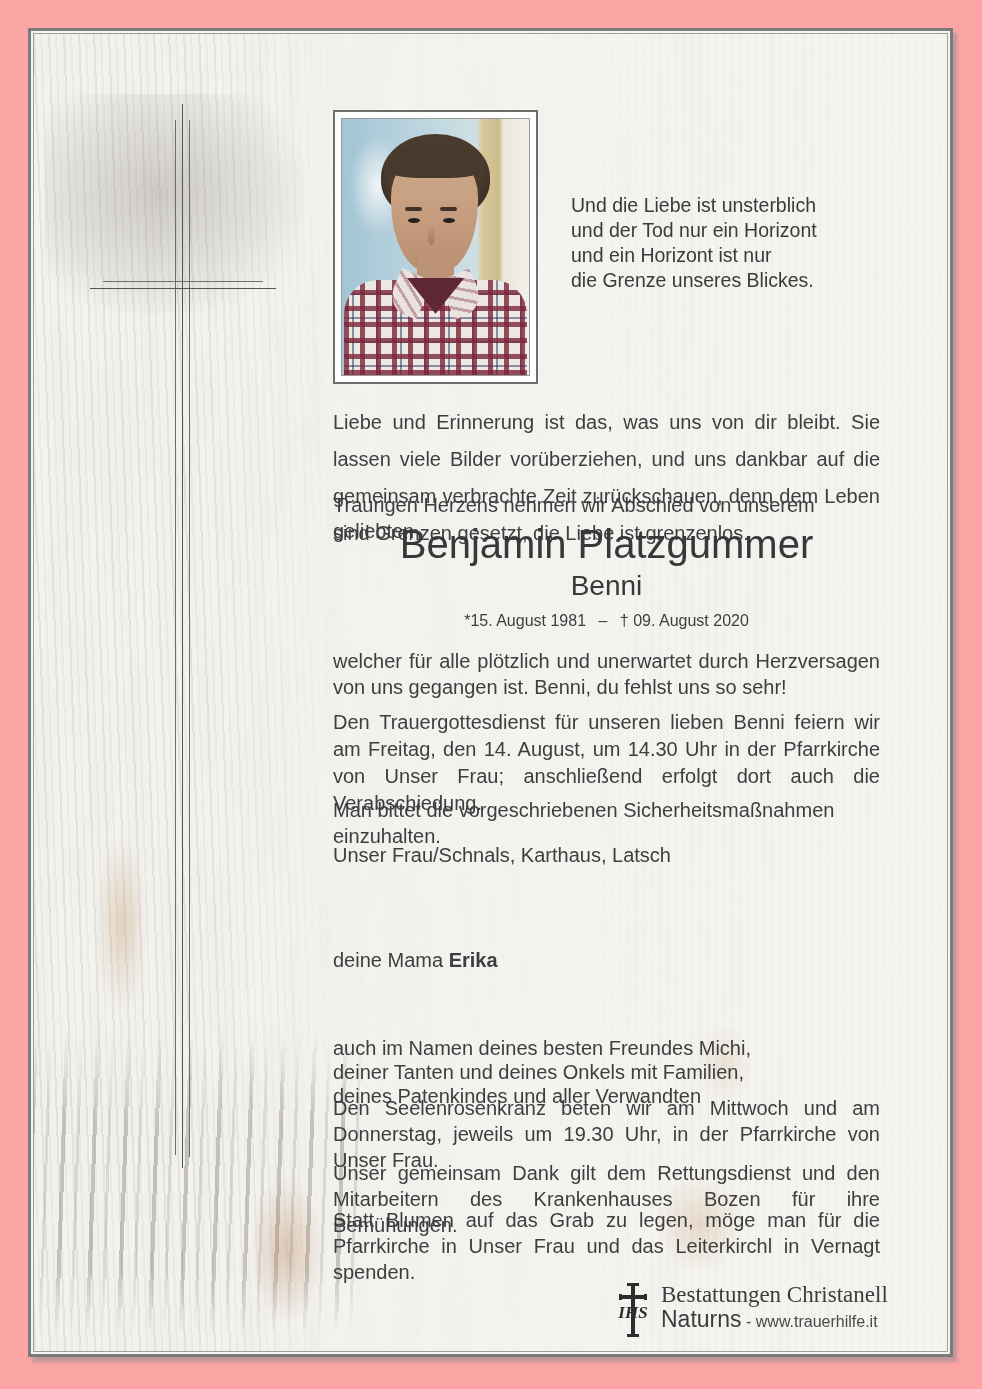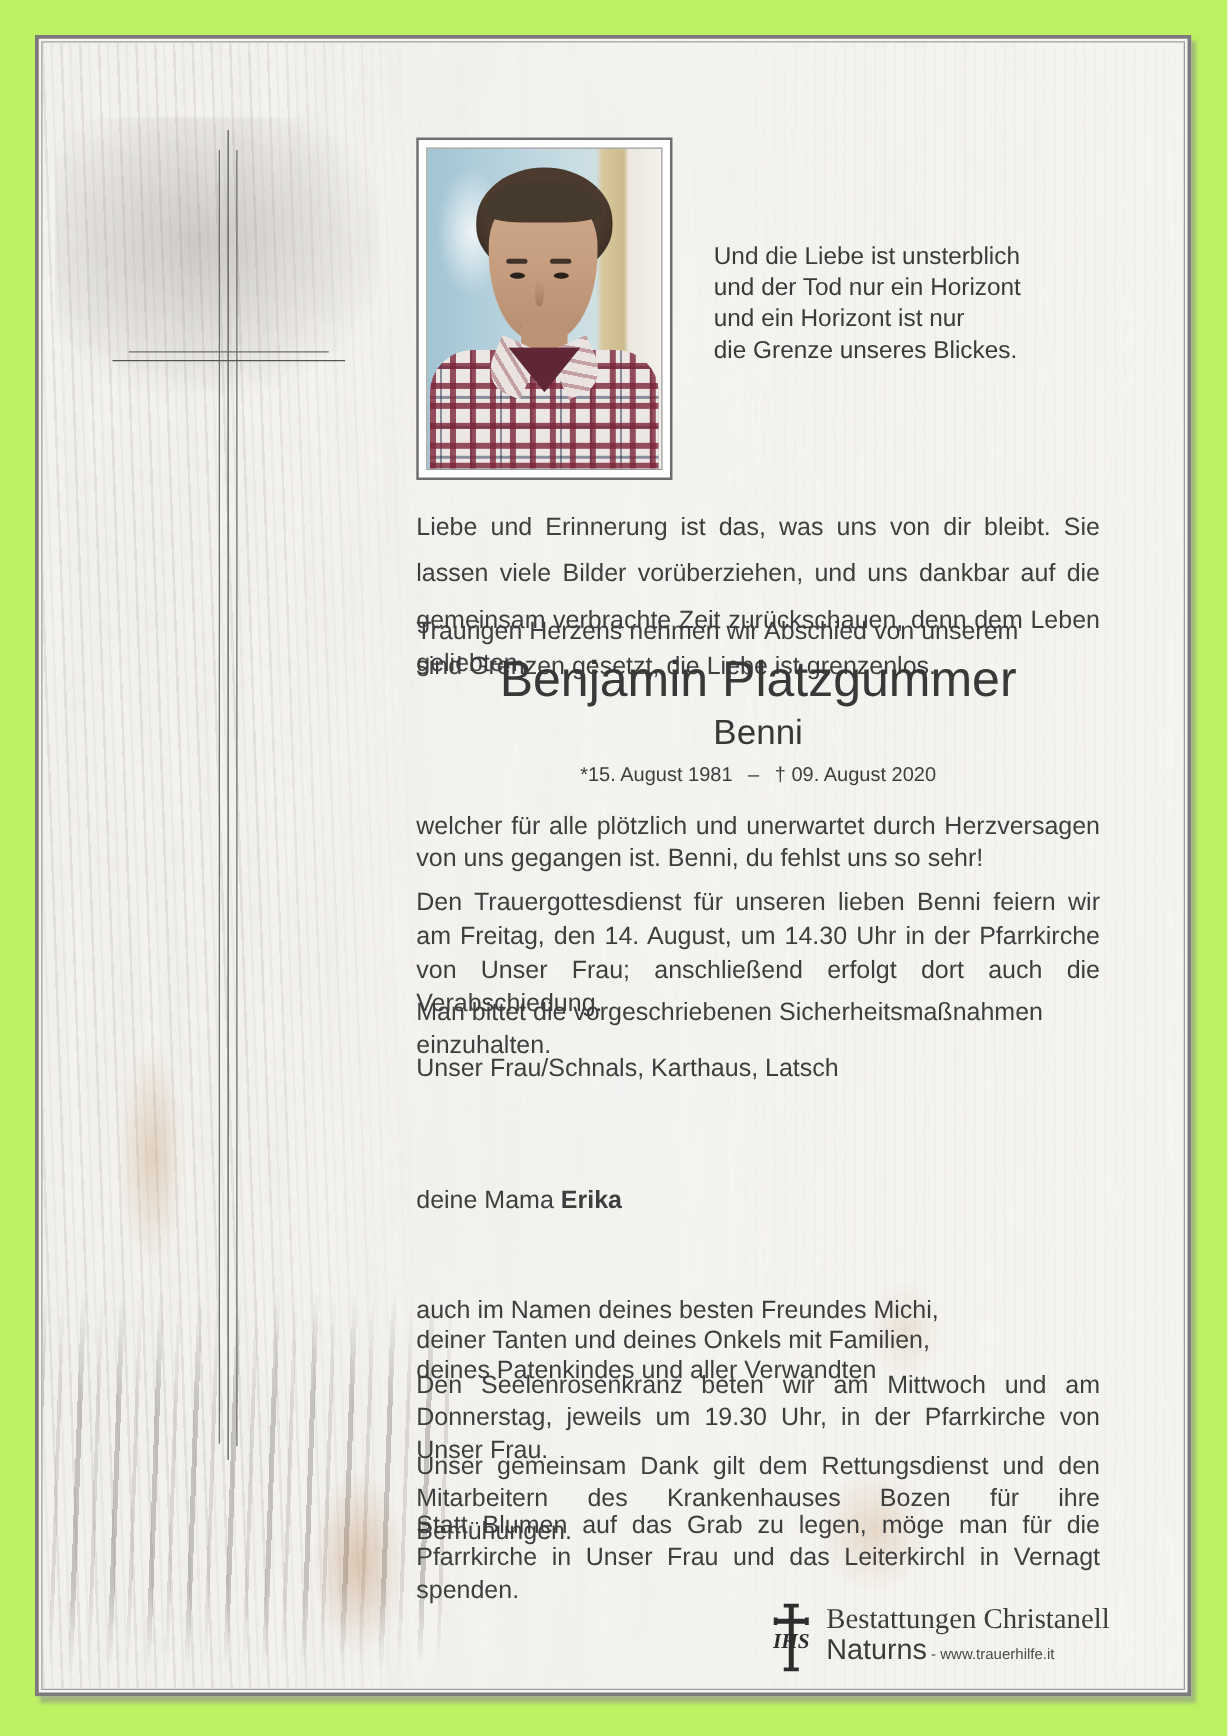--- a/index.html
+++ b/index.html
@@ -1,18 +1,18 @@
 <!DOCTYPE html>
 <html lang="de"><head>
 <meta charset="utf-8">
 <style>
   * { margin:0; padding:0; box-sizing:border-box; }
   html,body { background:#ffffff; }
   body { font-family:"Liberation Sans", sans-serif; color:#3e3e3e; }
-  .page { position:relative; width:982px; height:1389px; background:#bef264; overflow:hidden; margin:0 auto; }
+  .page { position:relative; width:982px; height:1389px; background:#fca5a5; overflow:hidden; margin:0 auto; }
 
   
   .card { position:absolute; left:28px; top:28px; width:925px; height:1329px;
           border:3px solid #7b7b7b; background:#f5f4f1;
           box-shadow:4px 5px 3px rgba(140,140,140,0.55); }
   .card-inner { position:absolute; inset:2px; border:1px solid #9e9e9e; overflow:hidden;
           background:linear-gradient(100deg,#ecease5 0%,#f2f0ed 30%,#f7f6f4 55%,#f3f1ee 100%); }
 
   
   .tex { position:absolute; pointer-events:none; }
@@ -97,21 +97,21 @@
   .ph-collar { position:absolute; top:60%; width:34px; height:42px; background:#e9e2de;
           background-image:repeating-linear-gradient(35deg, rgba(124,37,57,0.35) 0 3px, transparent 3px 10px); }
   .ph-collar.l { left:27%; transform:rotate(24deg); border-radius:0 0 0 60%; }
   .ph-collar.r { right:27%; transform:rotate(-24deg); border-radius:0 0 60% 0; }
 
   
   .footer { position:absolute; left:615px; top:1282px; display:flex; align-items:flex-start; }
   .footer .logo { width:36px; height:56px; margin-right:10px; }
   .fh-name { font-size:23px; line-height:25px; color:#3c3c3c; }
   .fh-line2 { font-size:23px; line-height:25px; color:#3c3c3c; }
-  .fh-url { font-size:12px; color:#4a4a4a; }
+  .fh-url { font-size:16px; color:#4a4a4a; }
 </style>
 </head>
 <body>
 
 <div class="page">
 
   <div class="card">
     <div class="card-inner">
 
       <svg class="noise-svg" xmlns="http://www.w3.org/2000/svg">

